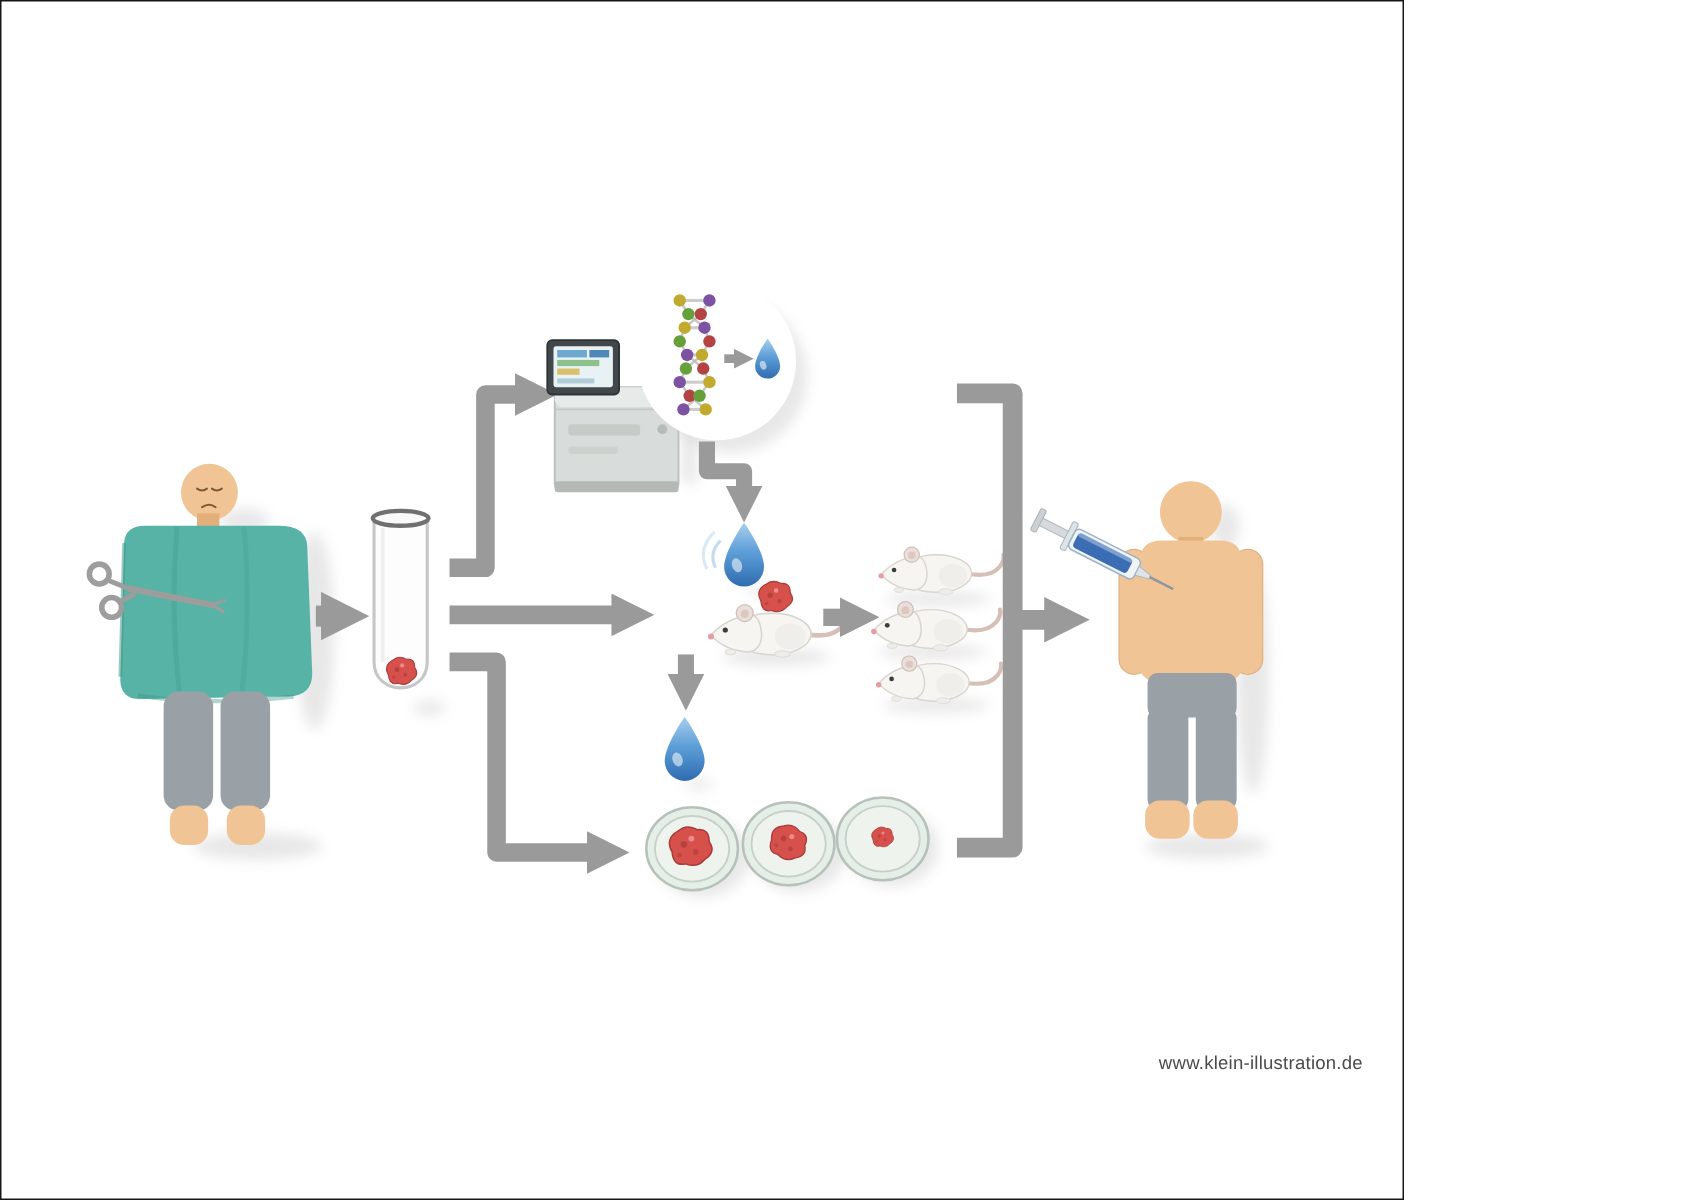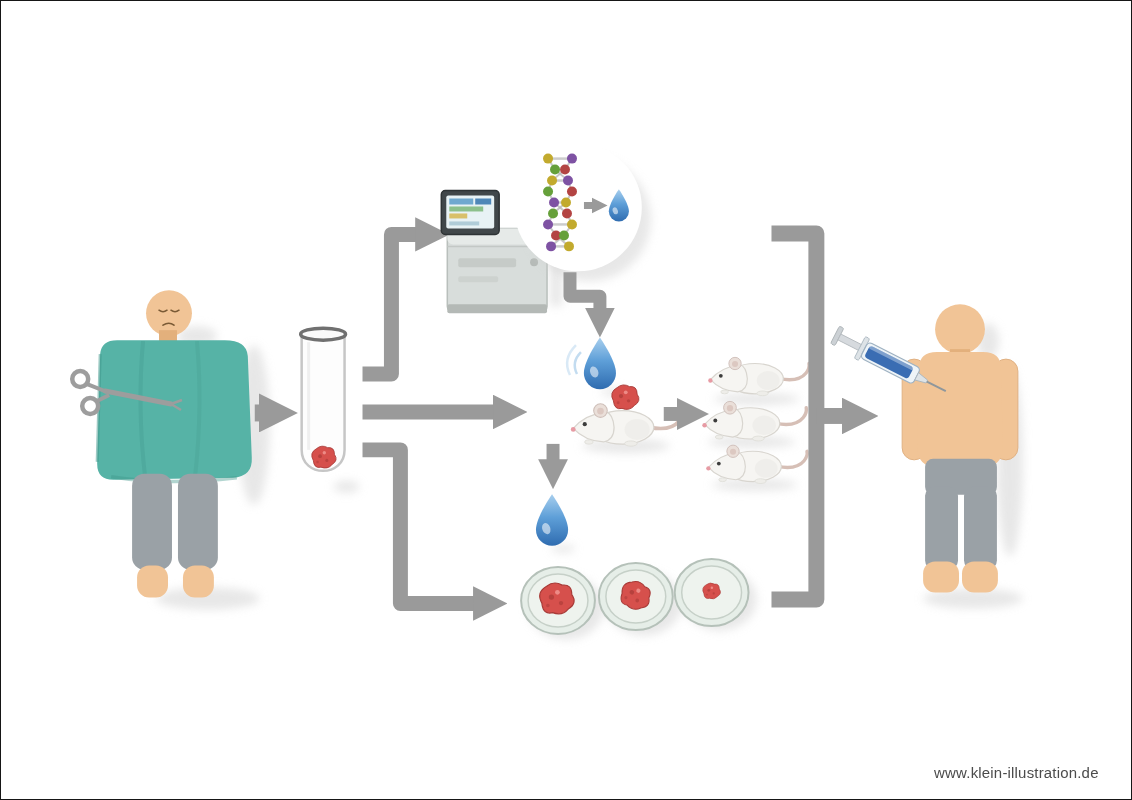--- a/index.html
+++ b/index.html
@@ -12,21 +12,21 @@
     --tumor:#d6504c; --tumor-dark:#a83a37;
     --mouse-body:#f6f5f2;
     --machine:#d8dddb;
     --dish:#e6eee8;
     --shadow:#d4d4d4;
     --watermark-color:#4b4b4b;
     --dna-yellow:#c2aa2e; --dna-green:#66a03a; --dna-purple:#7e52a3; --dna-red:#b34443;
     --drop-light:#a8cfee; --drop-mid:#5e9fd8; --drop-dark:#2f6cb0;
     --syringe-liquid:#3a6db3;
   }
-  .frame{position:relative;width:1132px;height:800px;box-sizing:border-box;
+  .frame{position:relative;width:936px;height:800px;box-sizing:border-box;
          border:1px solid #161616;background:#fff;overflow:hidden;}
   svg{display:block;width:100%;height:100%;}
   .fill-skin{fill:var(--skin);}
   .fill-skin-dark{fill:var(--skin-dark);}
   .fill-gown{fill:var(--gown);}
   .stroke-gown-dark{stroke:var(--gown-dark);}
   .fill-pants{fill:var(--pants);}
   .fill-mouse{fill:var(--mouse-body);}
   .fill-machine{fill:var(--machine);}
   .fill-dish{fill:var(--dish);}

